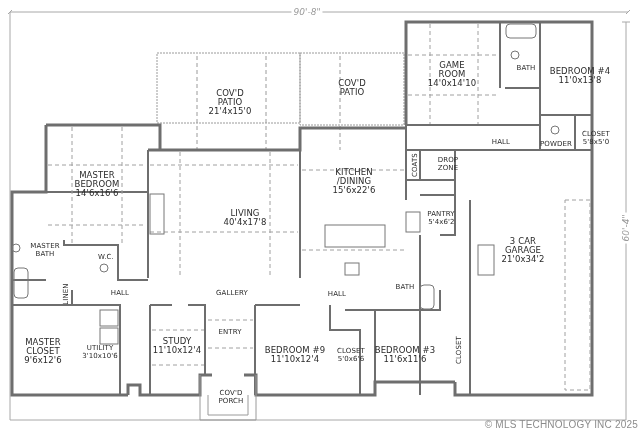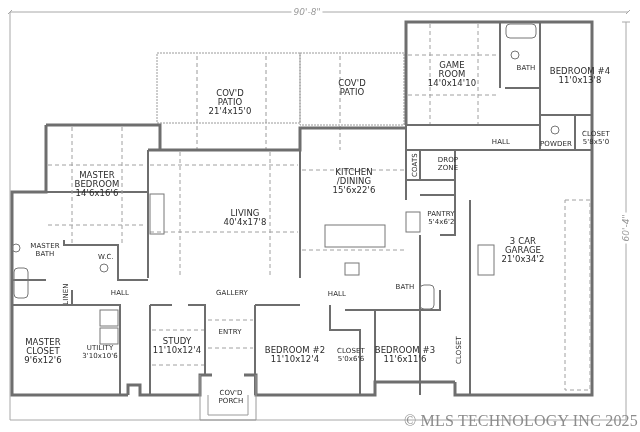--- a/index.html
+++ b/index.html
@@ -4,21 +4,21 @@
 <style>
   html, body { margin:0; padding:0; background:#ffffff; }
   body { width:640px; height:432px; position:relative; overflow:hidden; font-family:"DejaVu Sans", sans-serif; }
   svg { position:absolute; left:0; top:0; }
   .lbl { position:absolute; font-family:"DejaVu Sans", sans-serif; font-size:8.5px; line-height:9px; color:#2a2a2a; text-align:center; white-space:nowrap; transform:translate(-50%,-50%); letter-spacing:0.1px; }
   .lbl .nm { display:block; }
   .lbl .dm { display:block; }
   .sm { font-size:7px; line-height:8px; }
   .vert { transform:translate(-50%,-50%) rotate(-90deg); }
   .dimtxt { position:absolute; font-size:9px; color:#9a9a9a; font-style:italic; transform:translate(-50%,-50%); background:#fff; padding:0 2px; white-space:nowrap; }
-  .copy { position:absolute; right:2px; bottom:2px; font-size:16px; color:#8c8c8c; font-family:Liberation Serif, serif; letter-spacing:0.2px; }
+  .copy { position:absolute; right:2px; bottom:2px; font-size:10px; color:#8c8c8c; font-family:Liberation Sans, sans-serif; letter-spacing:0.2px; }
 </style>
 </head>
 <body>
 
 <svg width="640" height="432" viewBox="0 0 640 432">
 
   <g stroke="#a8a8a8" stroke-width="1" fill="none">
     <line x1="10" y1="12" x2="628" y2="12"></line>
     <line x1="10" y1="12" x2="10" y2="420"></line>
     <line x1="8" y1="14" x2="12" y2="10"></line>
@@ -223,21 +223,21 @@
   <span class="dm">3'10x10'6</span>
 </div>
 <div class="lbl" style="left:177px;top:346px;">
   <span class="nm">STUDY</span>
   <span class="dm">11'10x12'4</span>
 </div>
 <div class="lbl sm" style="left:230px;top:332px;">
   <span class="nm">ENTRY</span>
 </div>
 <div class="lbl" style="left:295px;top:355px;">
-  <span class="nm">BEDROOM #2</span>
+  <span class="nm">BEDROOM #9</span>
   <span class="dm">11'10x12'4</span>
 </div>
 <div class="lbl sm" style="left:351px;top:355px;">
   <span class="nm">CLOSET</span>
   <span class="dm">5'0x6'6</span>
 </div>
 <div class="lbl" style="left:405px;top:355px;">
   <span class="nm">BEDROOM #3</span>
   <span class="dm">11'6x11'6</span>
 </div>

